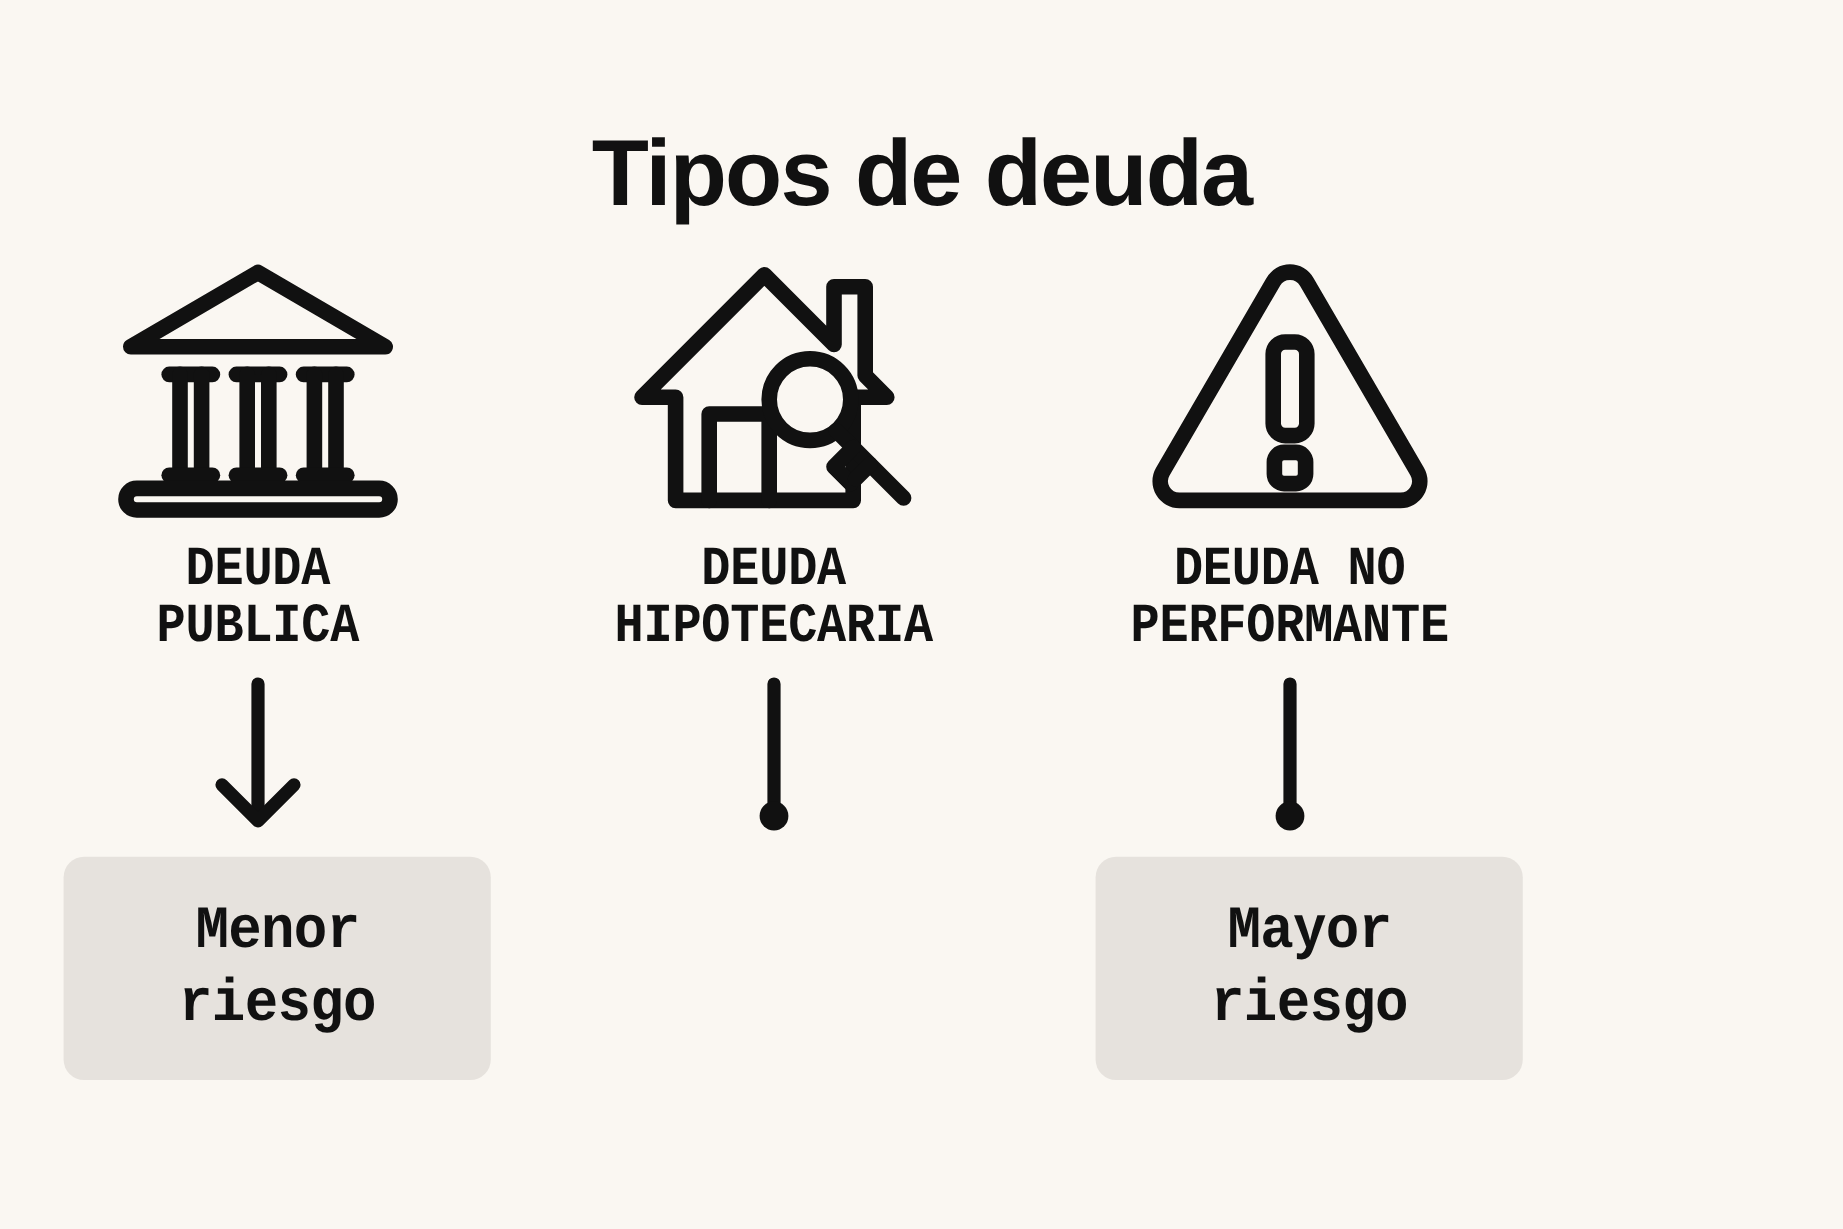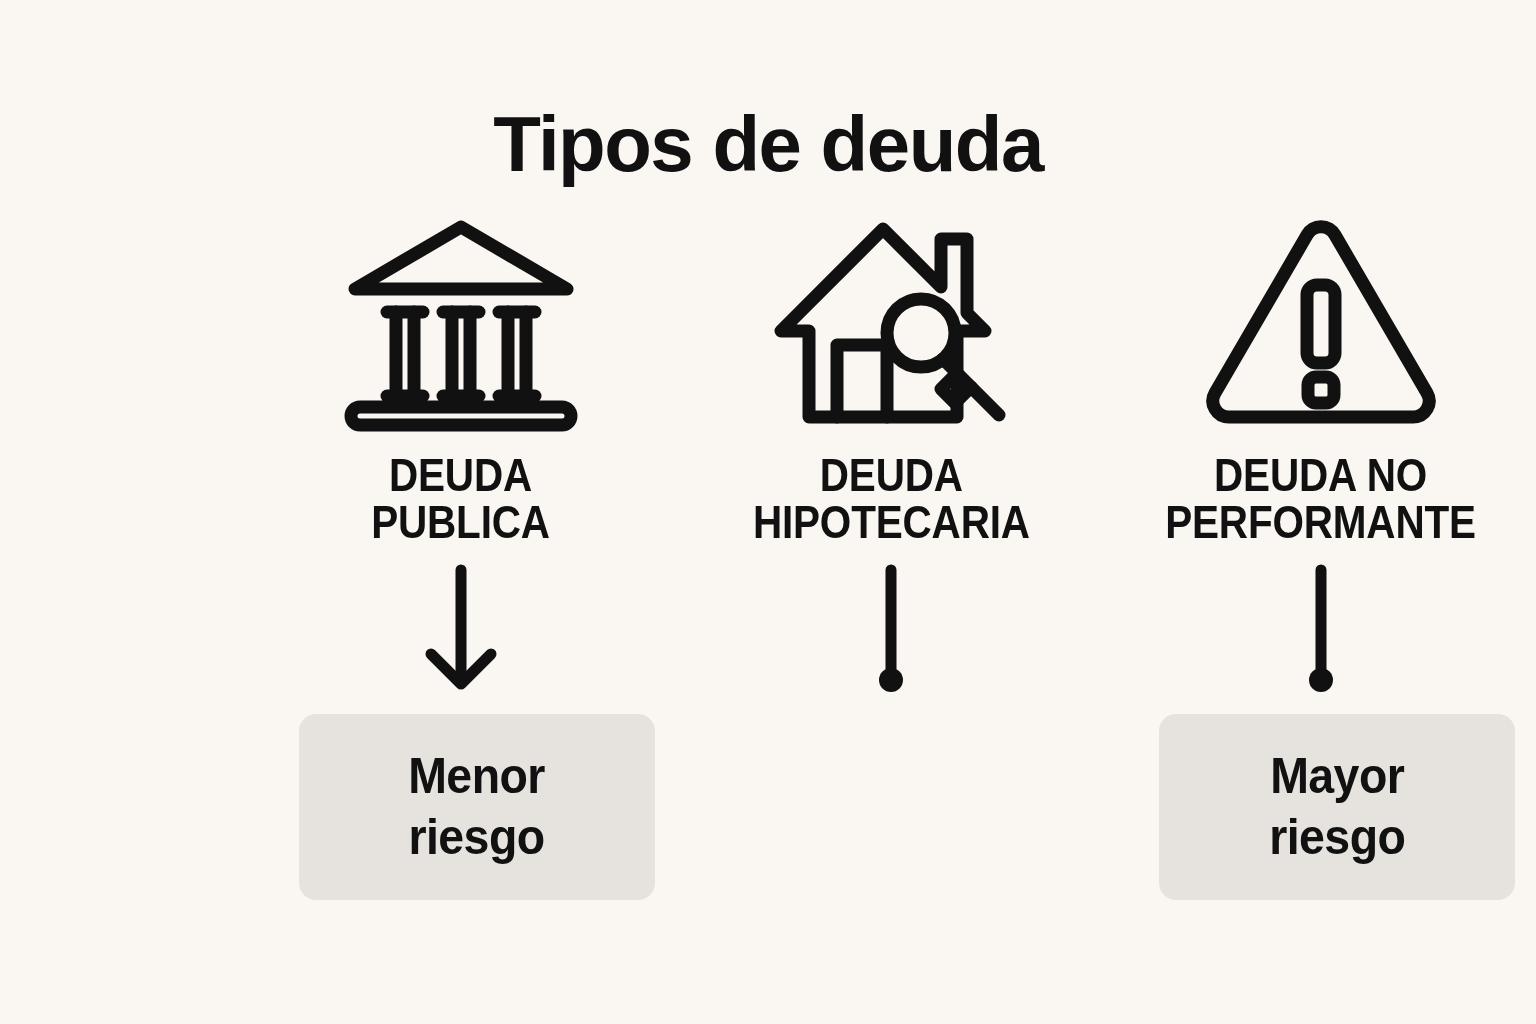--- a/index.html
+++ b/index.html
@@ -32,22 +32,23 @@
     line-height: 1.05;
     margin-top: 32px;
   }
   .columns {
     position: absolute;
     top: 205px;
     left: 0;
     width: 1536px;
     height: 760px;
     display: flex;
-    justify-content: flex-end;
+    justify-content: flex-start;
     align-items: flex-start;
+    font-family: Liberation Mono, monospace;
   }
   .column {
     width: 430px;
     display: flex;
     flex-direction: column;
     align-items: center;
   }
   .icon-wrap {
     height: 235px;
     display: flex;

